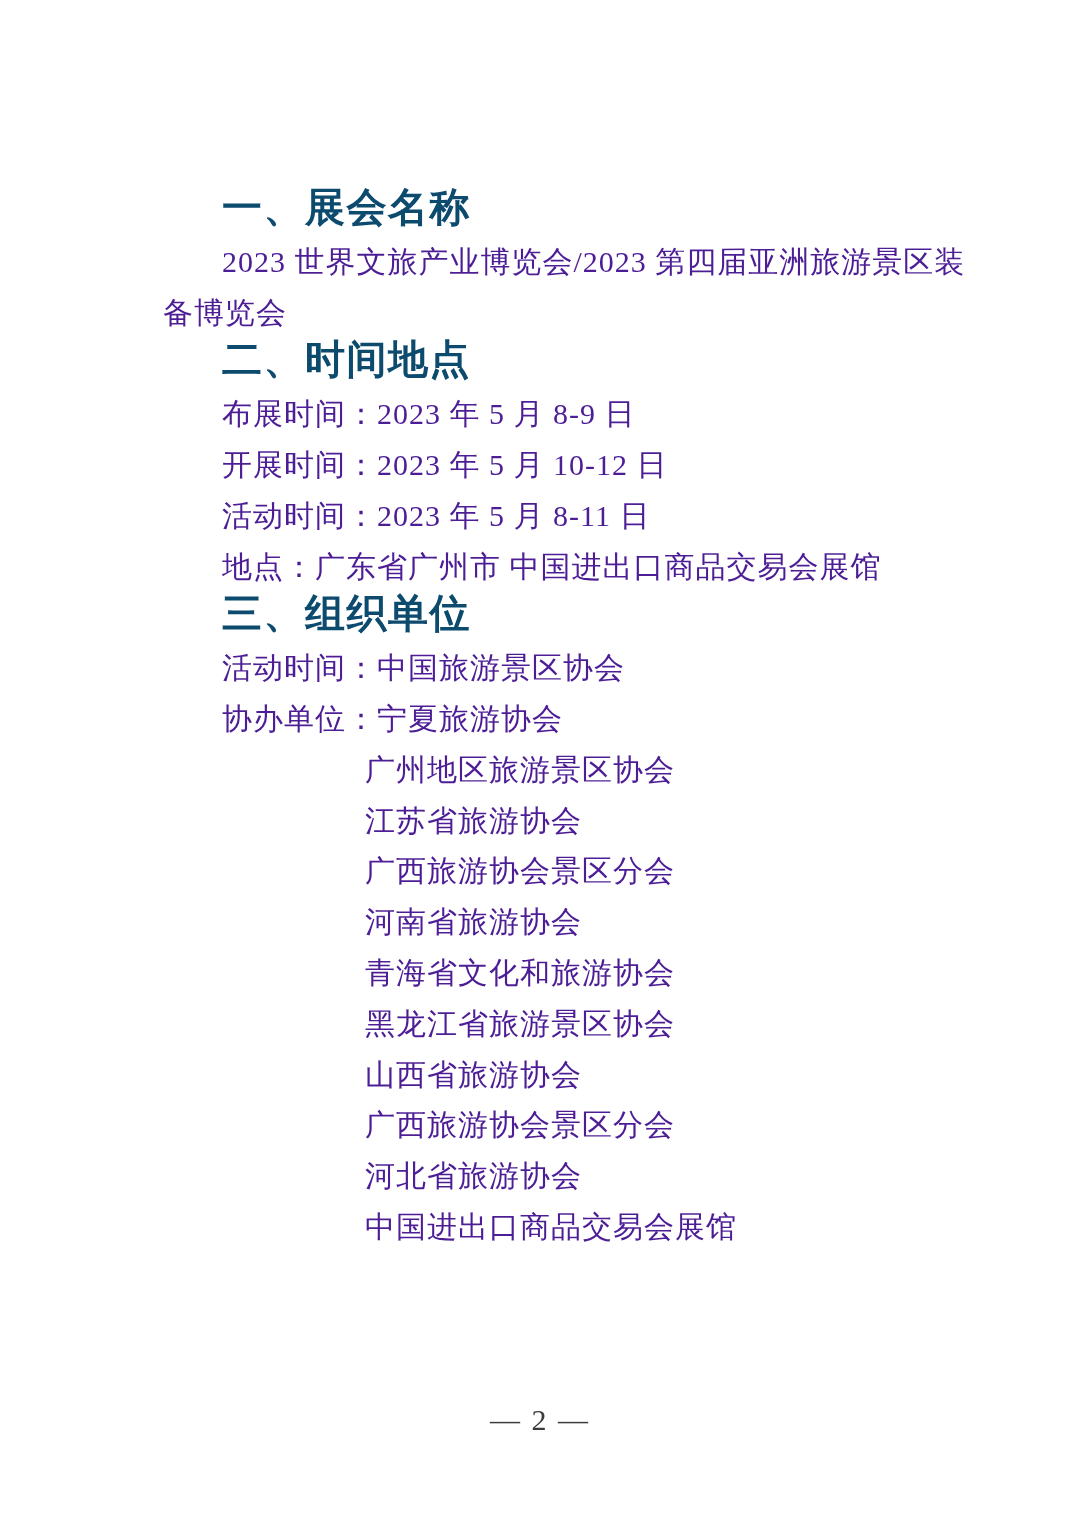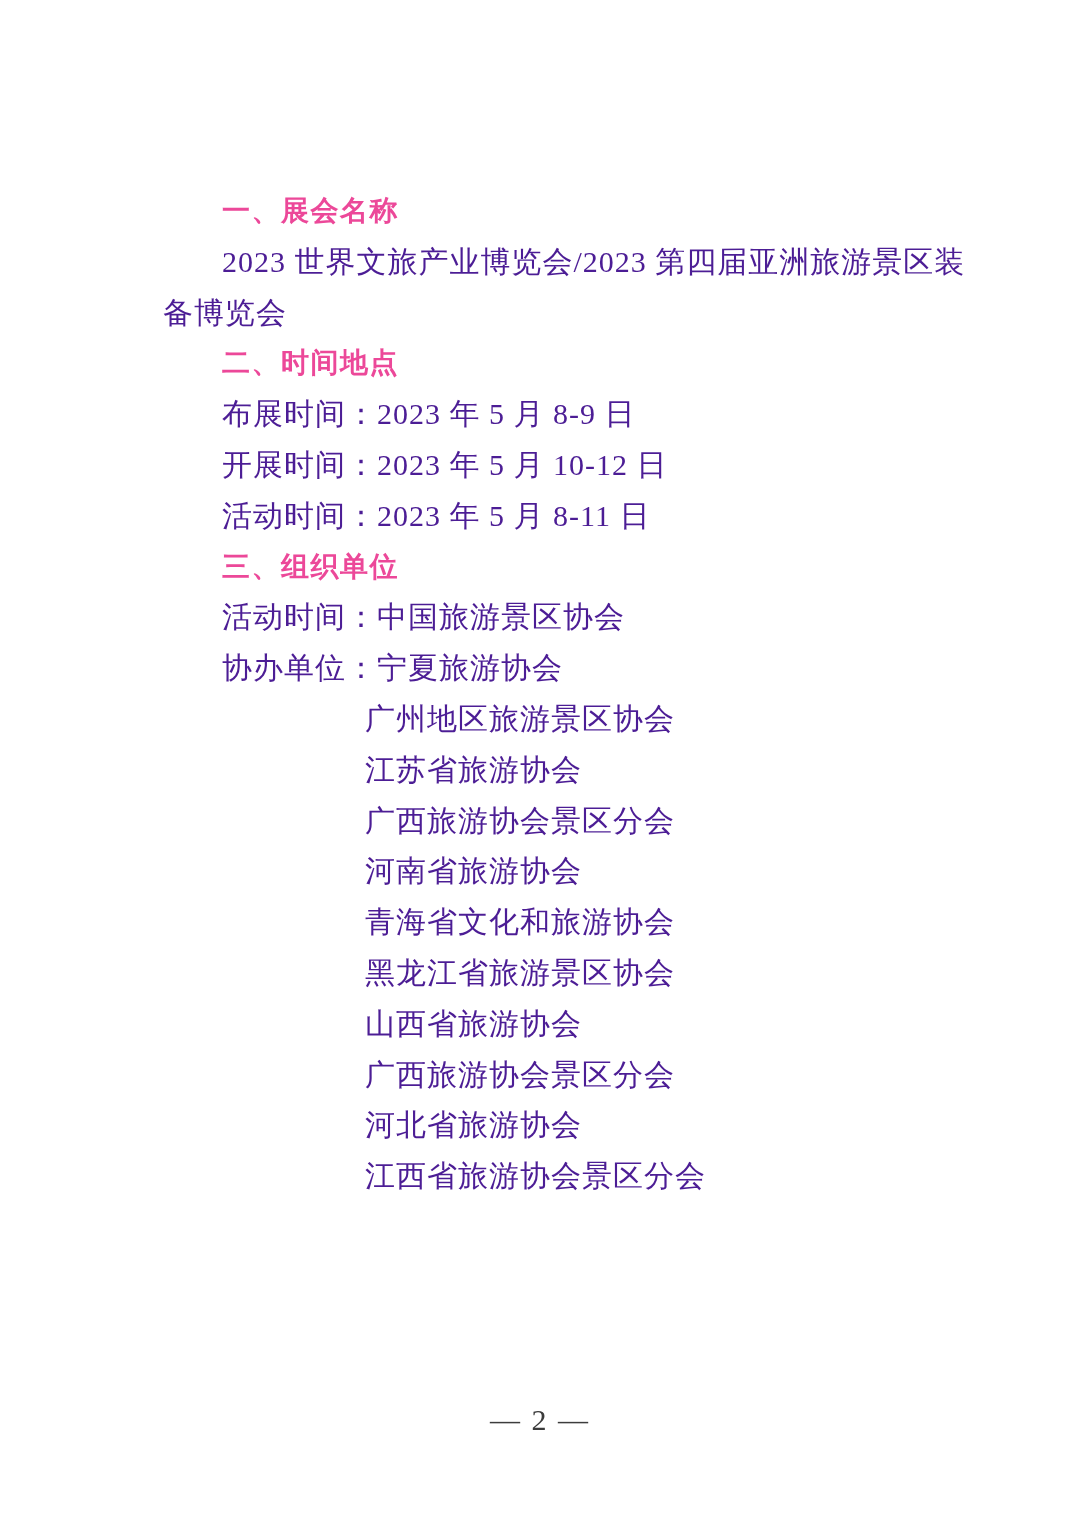--- a/index.html
+++ b/index.html
@@ -21,24 +21,24 @@
     line-height: 50.8px;
     white-space: nowrap;
   }
   .body-line {
     font-family: "Liberation Serif", "DejaVu Serif", serif;
     font-size: 30px;
     color: #4c1d95;
     letter-spacing: 1px;
   }
   .heading-line {
-    font-family: Liberation Serif, serif;
-    font-size: 28px;
+    font-family: Liberation Mono, monospace;
+    font-size: 40px;
     font-weight: 700;
-    color: #ec4899;
+    color: #0c4a6e;
     letter-spacing: 1.5px;
   }
   .indent { padding-left: 59px; }   
   .hang   { padding-left: 202px; }  
   .page-number {
     position: absolute;
     top: 1397px;
     left: 0;
     width: 1080px;
     height: 46px;
@@ -57,36 +57,37 @@
   <div class="doc-content">
 
     <div class="line heading-line indent">一、展会名称</div>
     <div class="line body-line indent">2023 世界文旅产业博览会/2023 第四届亚洲旅游景区装</div>
     <div class="line body-line">备博览会</div>
 
     <div class="line heading-line indent">二、时间地点</div>
     <div class="line body-line indent">布展时间：2023 年 5 月 8-9 日</div>
     <div class="line body-line indent">开展时间：2023 年 5 月 10-12 日</div>
     <div class="line body-line indent">活动时间：2023 年 5 月 8-11 日</div>
+    <div class="line body-line indent">地点：广东省广州市 中国进出口商品交易会展馆</div>
 
     <div class="line heading-line indent">三、组织单位</div>
 
     <div class="line body-line indent">
       <span>活动时间：</span><span>中国旅游景区协会</span>
     </div>
     <div class="line body-line indent">
       <span>协办单位：</span><span>宁夏旅游协会</span>
     </div>
 
     <div class="line body-line hang">广州地区旅游景区协会</div>
     <div class="line body-line hang">江苏省旅游协会</div>
     <div class="line body-line hang">广西旅游协会景区分会</div>
     <div class="line body-line hang">河南省旅游协会</div>
     <div class="line body-line hang">青海省文化和旅游协会</div>
     <div class="line body-line hang">黑龙江省旅游景区协会</div>
     <div class="line body-line hang">山西省旅游协会</div>
     <div class="line body-line hang">广西旅游协会景区分会</div>
     <div class="line body-line hang">河北省旅游协会</div>
-    <div class="line body-line hang">江西省旅游协会景区分会</div>
+    <div class="line body-line hang">中国进出口商品交易会展馆</div>
   </div>
 
   <div class="page-number">— 2 —</div>
 </div>
 
 </body></html>

